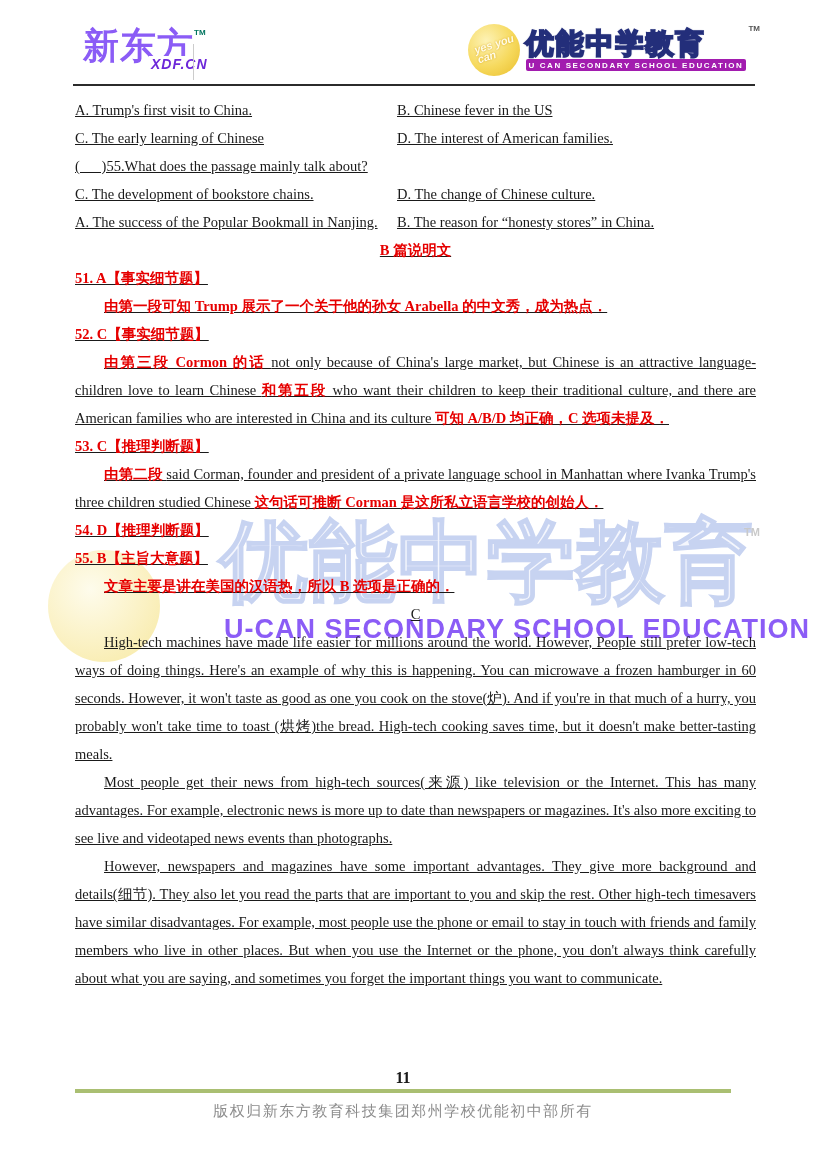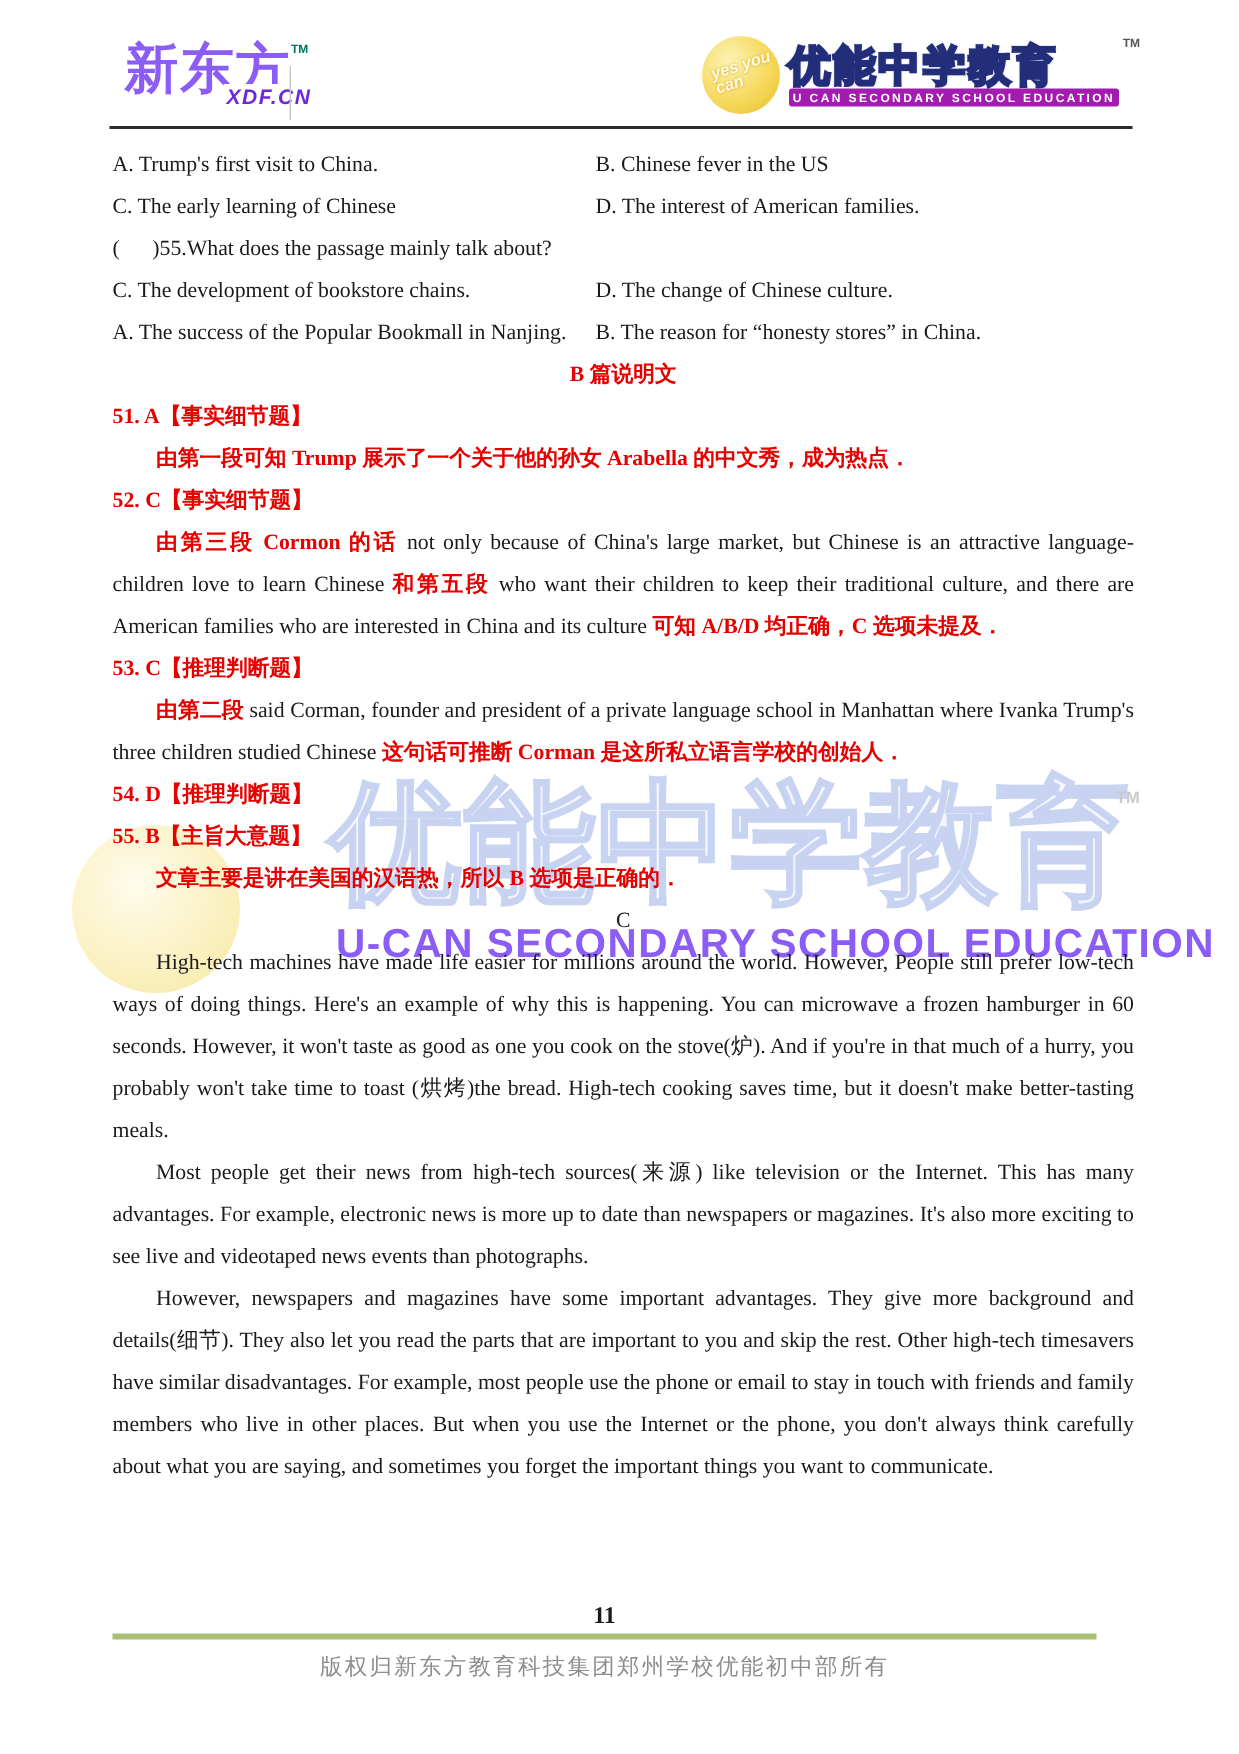--- a/index.html
+++ b/index.html
@@ -25,21 +25,21 @@
   .header-rule { position:absolute; top:84px; left:73px; width:682px; height:2px; background:#2b2b2b; }
 
   
   .watermark { position:absolute; top:512px; left:48px; width:732px; height:150px; z-index:0; pointer-events:none; }
   .wm-circle { position:absolute; left:0; top:38px; width:112px; height:112px; border-radius:50%; background:radial-gradient(circle at 38% 35%, #fdf9dc, #f7e693 55%, #f0d654); opacity:.55; }
   .wm-cn { position:absolute; left:172px; top:6px; font-family:"Liberation Sans", sans-serif; font-weight:bold; font-size:88px; line-height:1; letter-spacing:1px; color:#f4f6fd; -webkit-text-stroke:2px #c7d3f1; white-space:nowrap; }
   .wm-en { position:absolute; left:176px; top:102px; font-family:"Liberation Sans", sans-serif; font-weight:bold; font-size:27px; color:#8b5cf6; letter-spacing:1px; white-space:nowrap; }
   .wm-tm { position:absolute; left:696px; top:14px; font-family:"Liberation Sans", sans-serif; font-weight:bold; font-size:11px; color:#c9c9c9; }
 
   
-  .content { position:absolute; top:96px; left:75px; width:681px; z-index:1; font-size:14.5px; line-height:28px; }
+  .content { position:absolute; top:96px; left:75px; width:681px; z-index:1; font-size:14.5px; line-height:28px;text-decoration:underline; }
   .opt-row { display:flex; }
   .opt-left { width:322px; flex:0 0 auto; }
   .opt-right { flex:1; }
   .q-line { white-space:pre-wrap; }
   .section-title { text-align:center; color:#e60000; font-weight:bold; }
   .ans-head { color:#e60000; font-weight:bold; }
   .ans-para { text-align:justify; text-indent:29px; }
   .seg-red { color:#e60000; font-weight:bold; }
   .seg-black { color:#1a1a1a; }
   .passage-title { text-align:center; }

